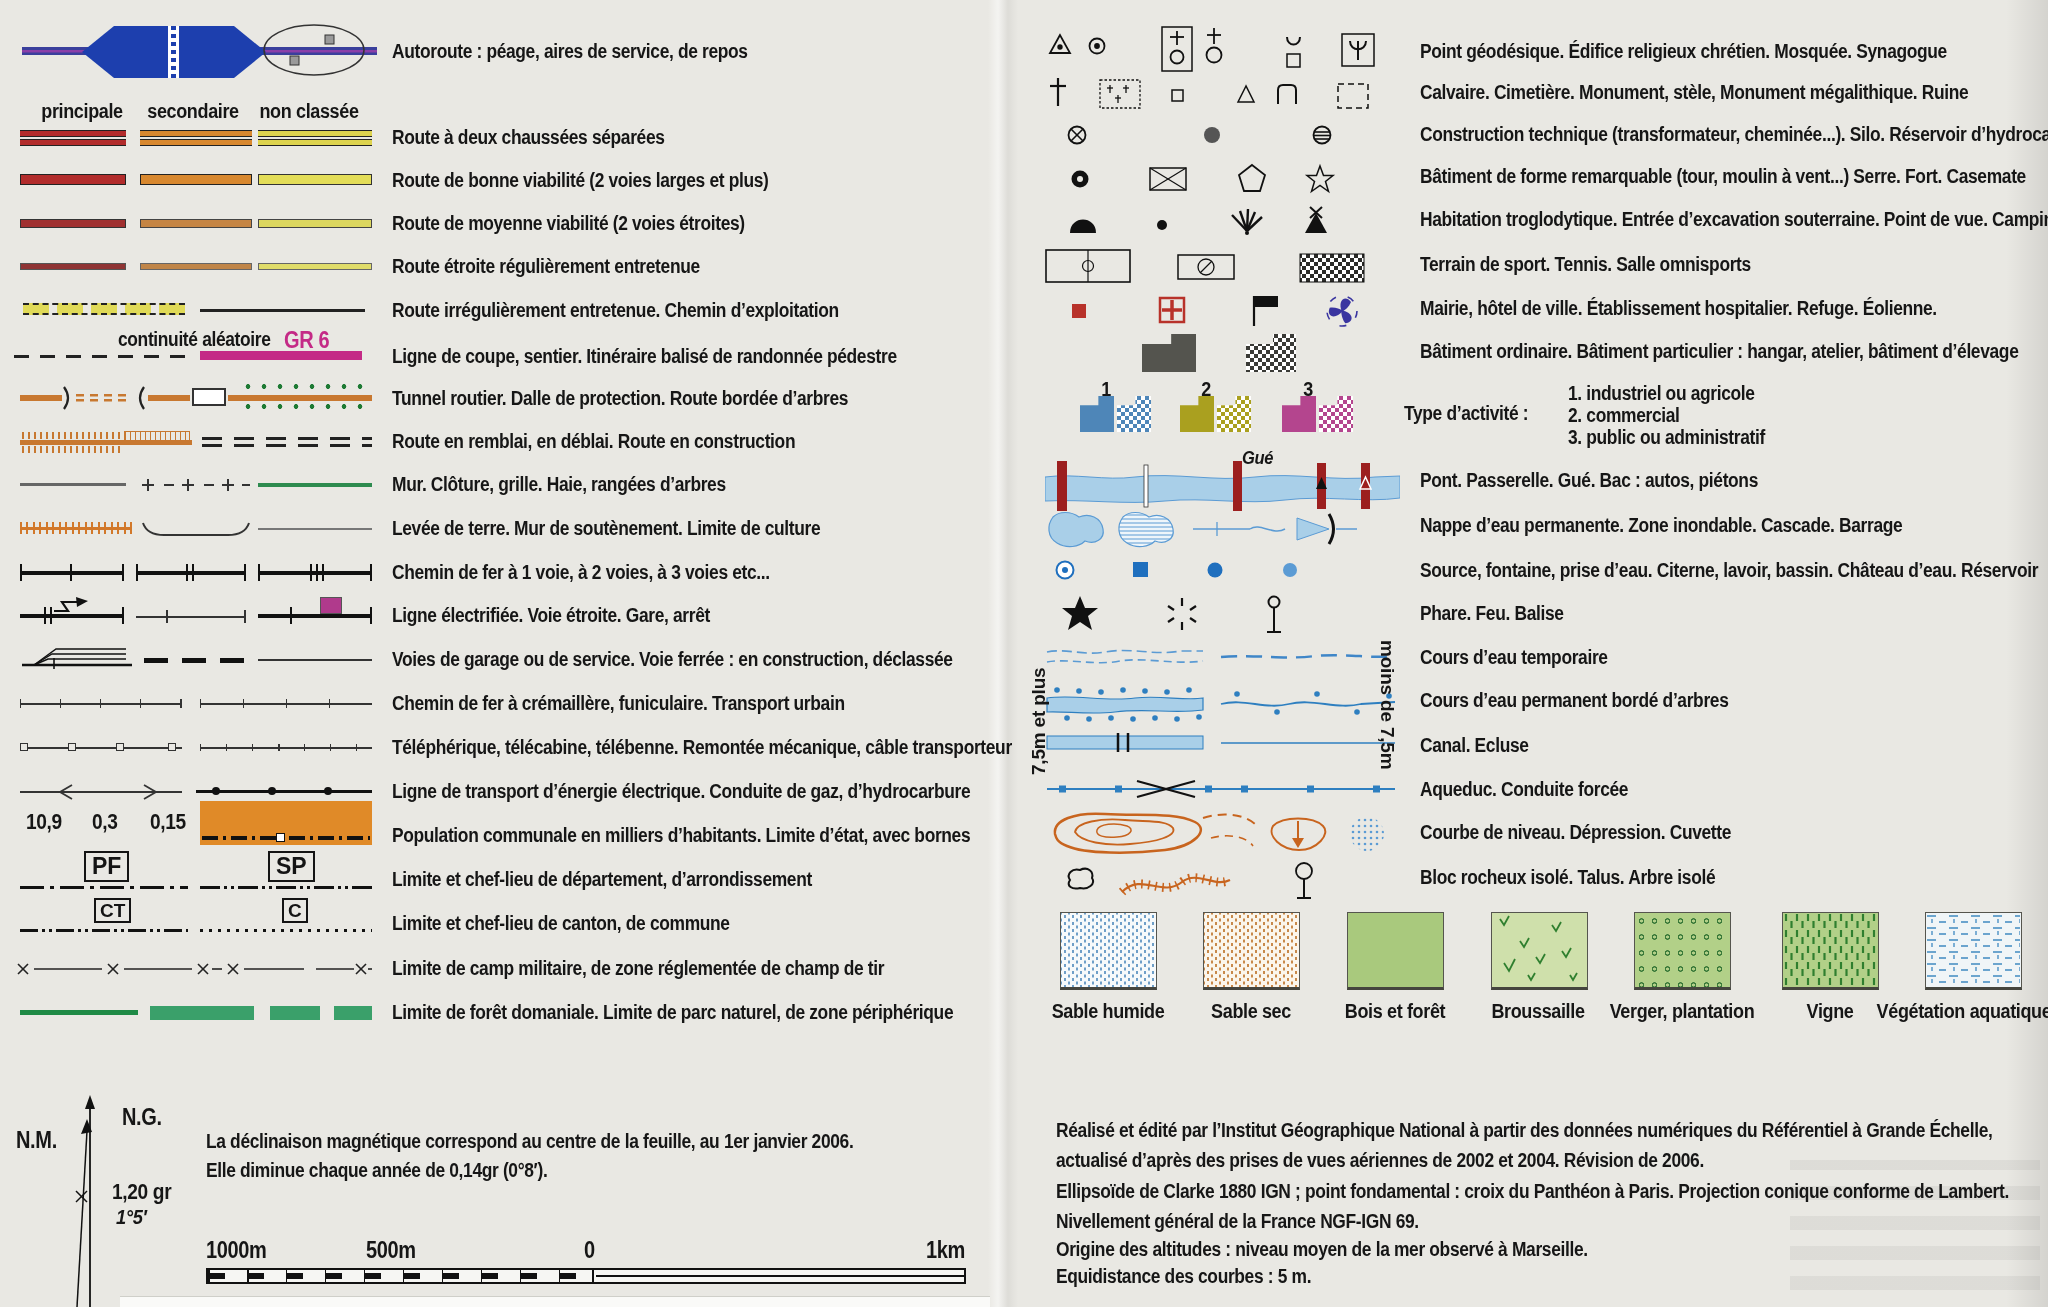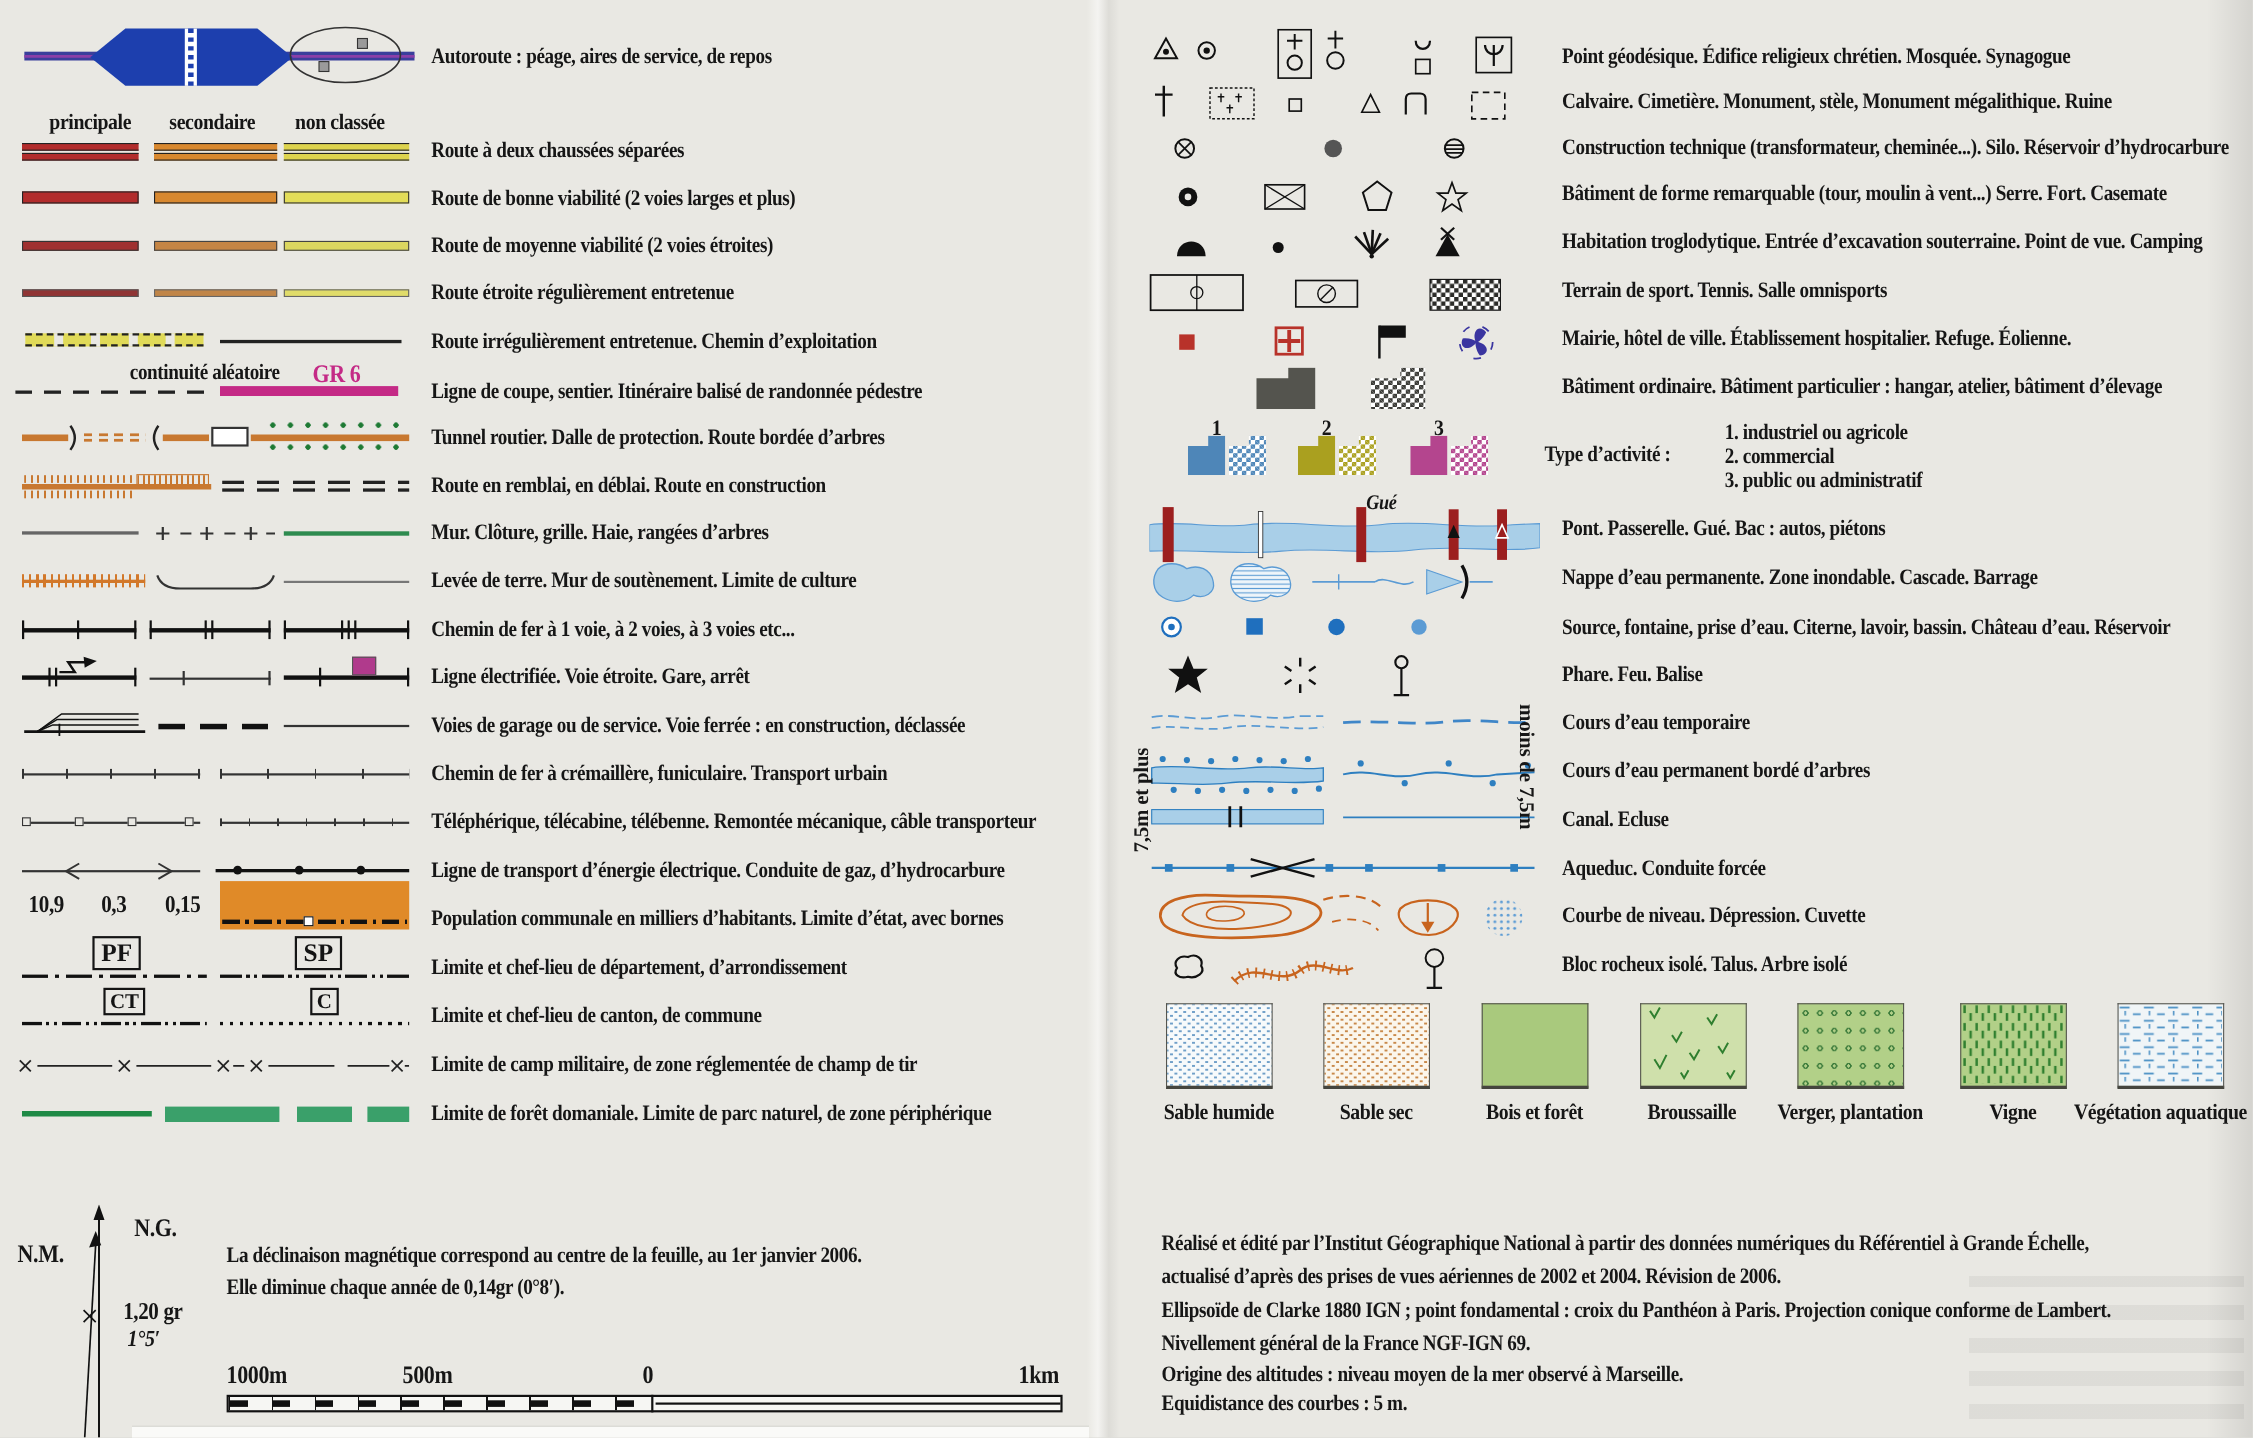--- a/index.html
+++ b/index.html
@@ -1,17 +1,17 @@
 <!DOCTYPE html>
 <html><head>
 <meta charset="utf-8">
 <style>
   html,body{margin:0;padding:0;background:#d8d8d4;}
   .page{position:relative;width:2048px;height:1307px;background:#e9e8e3;overflow:hidden;
-        font-family:Liberation Serif, serif;}
+        font-family:Liberation Sans, sans-serif;}
   .abs{position:absolute;}
   
   .t{position:absolute;font-weight:bold;font-size:20px;line-height:1.05;color:#161616;
      letter-spacing:-0.4px;white-space:nowrap;transform:scaleX(.87);transform-origin:0 50%;}
   
   .tc{position:absolute;font-weight:bold;font-size:20px;color:#161616;letter-spacing:-0.4px;
       white-space:nowrap;transform:translateX(-50%) scaleX(.9);transform-origin:50% 50%;}
   .it{font-style:italic;}
   
   .rb{height:5px;border-top:1px solid #222;border-bottom:1px solid #222;}

